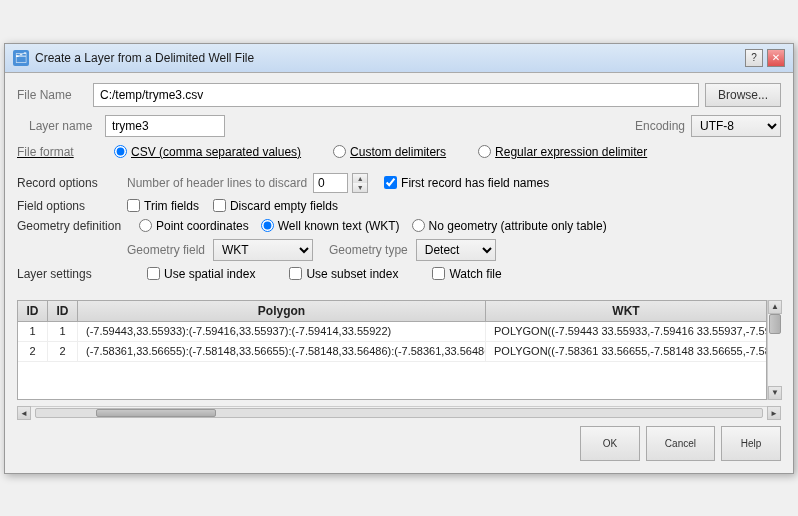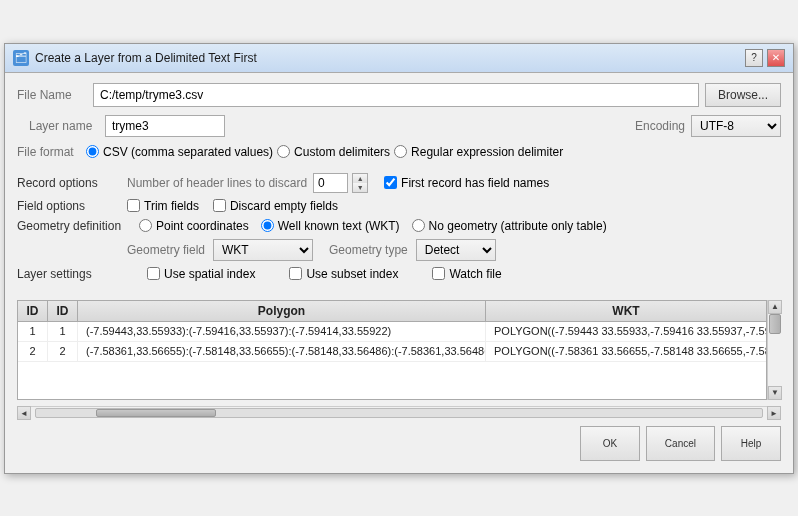--- a/index.html
+++ b/index.html
@@ -111,22 +111,23 @@
       height: 22px;
       border: 1px solid #aaa;
       background: linear-gradient(to bottom, #f5f5f5, #e8e8e8);
       padding: 0 4px;
       font-size: 12px;
       width: 90px;
     }
     .format-row {
       display: flex;
       align-items: flex-end;
-      gap: 4px;
+      gap: 32px;
       margin-bottom: 14px;
+      text-decoration: underline;
     }
     .format-label { min-width: 65px; }
     .radio-option {
       display: flex;
       align-items: center;
       gap: 4px;
     }
     .radio-option input[type=radio] { cursor: pointer; }
     .section-row {
       display: flex;
@@ -326,21 +327,21 @@
     }
   </style>
 </head>
 <body>
 
 <div class="window">
 
   <div class="titlebar">
     <div class="titlebar-left">
       <div class="titlebar-icon">🗂</div>
-      <span class="titlebar-title">Create a Layer from a Delimited Text First</span>
+      <span class="titlebar-title">Create a Layer from a Delimited Well File</span>
     </div>
     <div class="titlebar-controls">
       <button class="title-btn">?</button>
       <button class="title-btn close-btn">✕</button>
     </div>
   </div>
 
   <div class="content">
 
     <div class="file-row">

